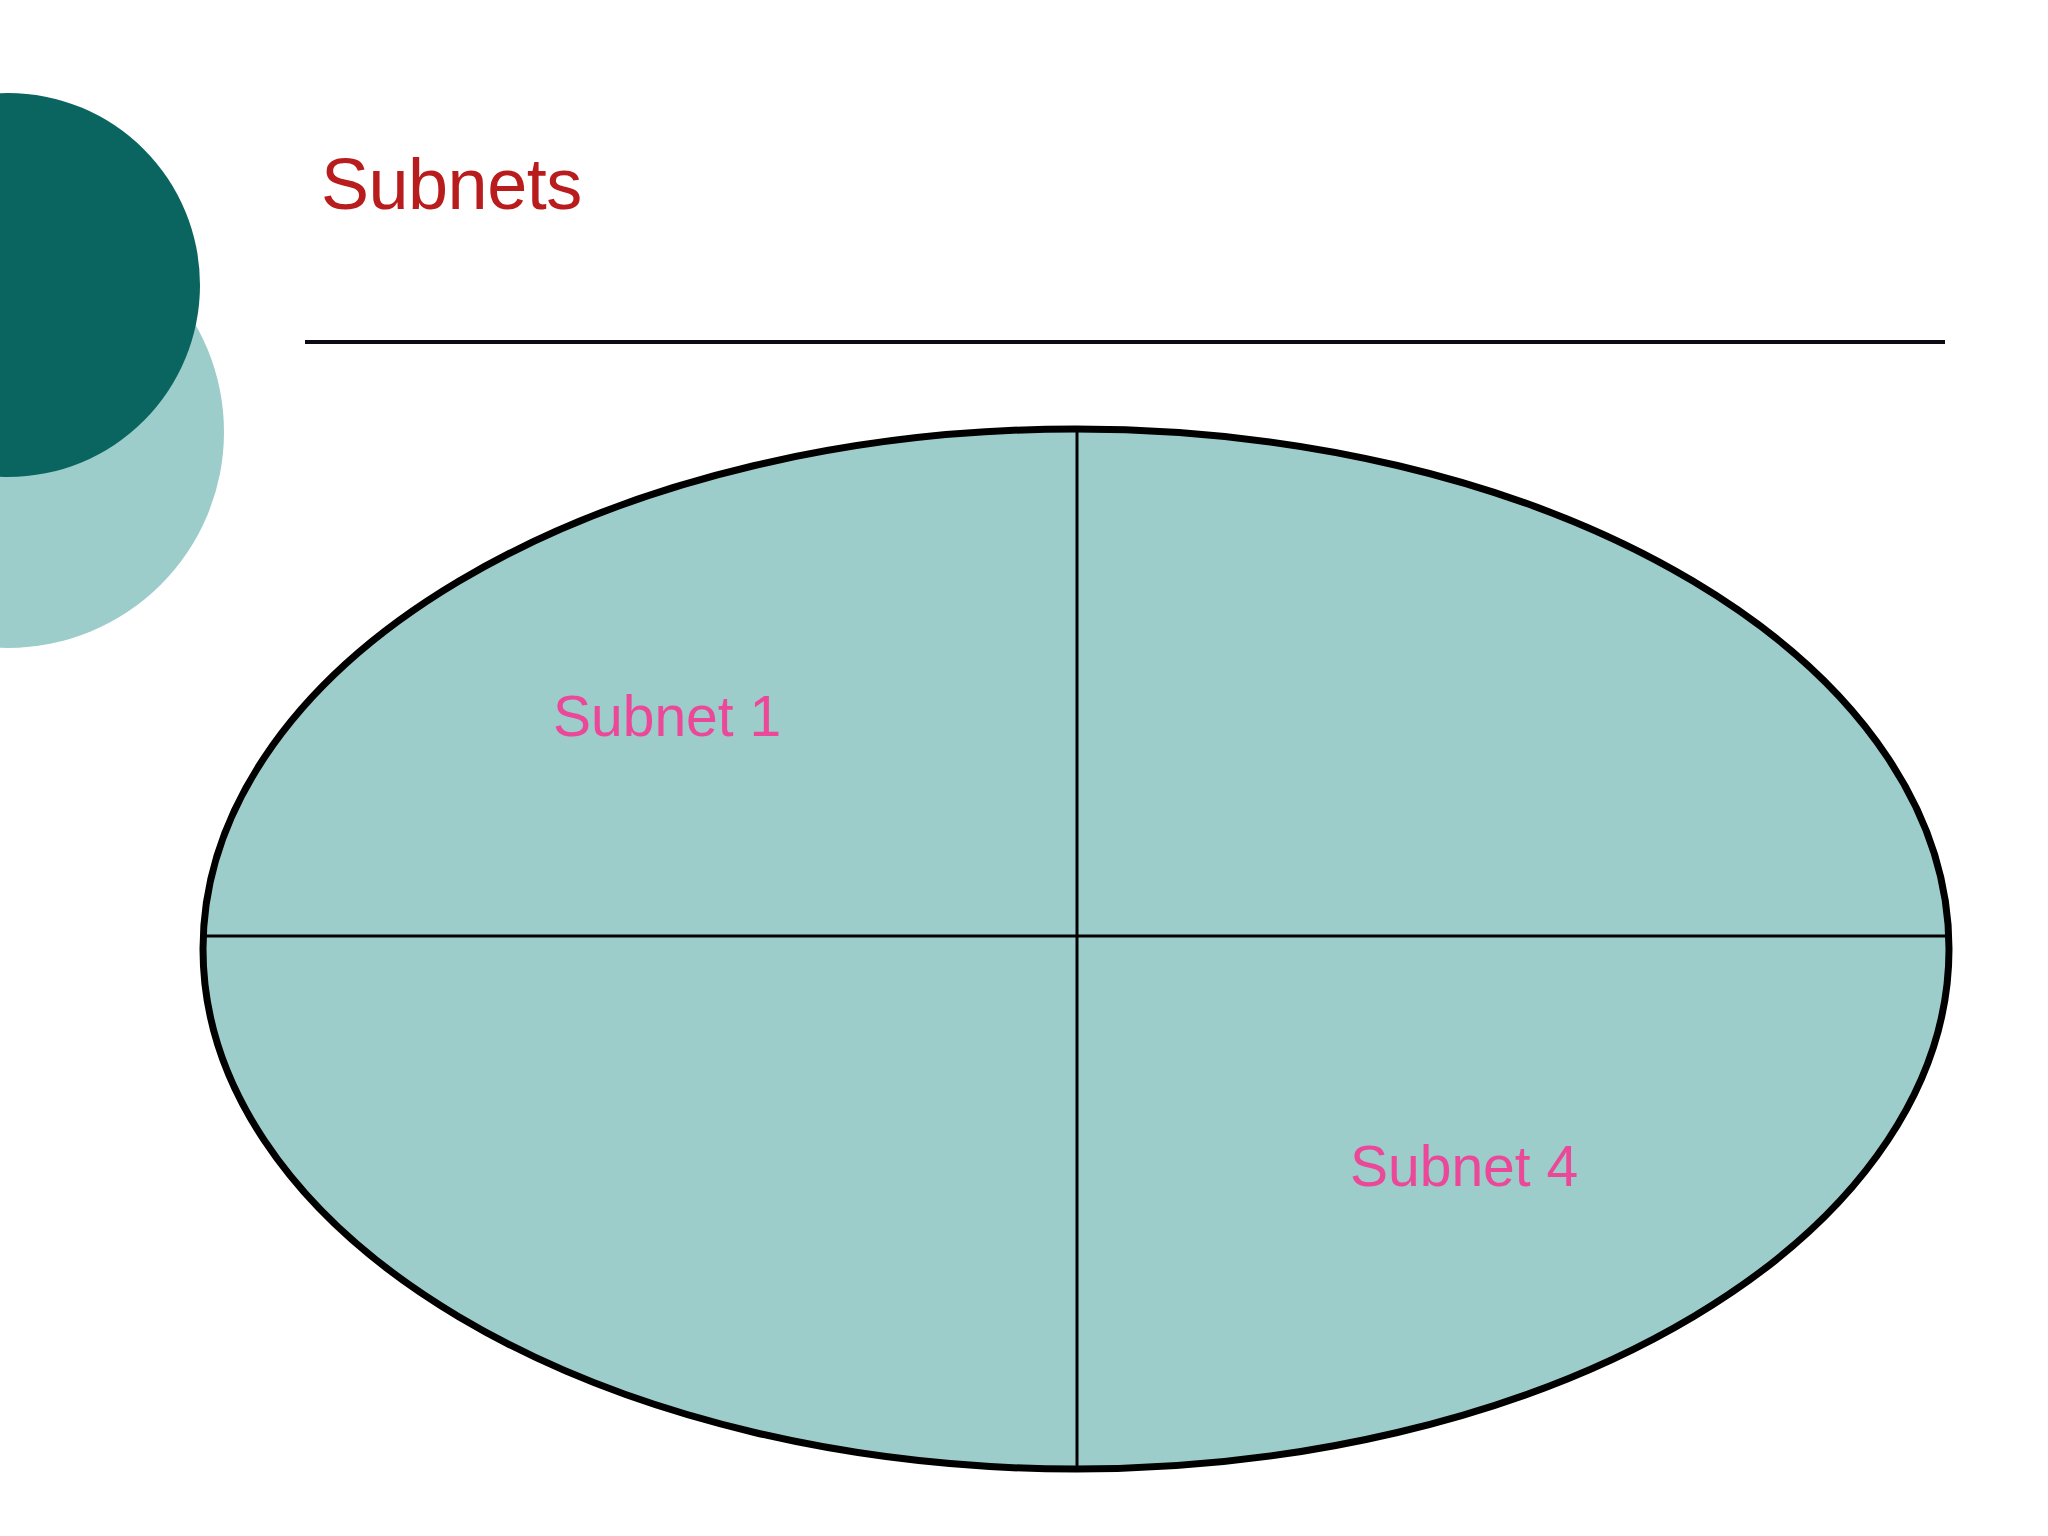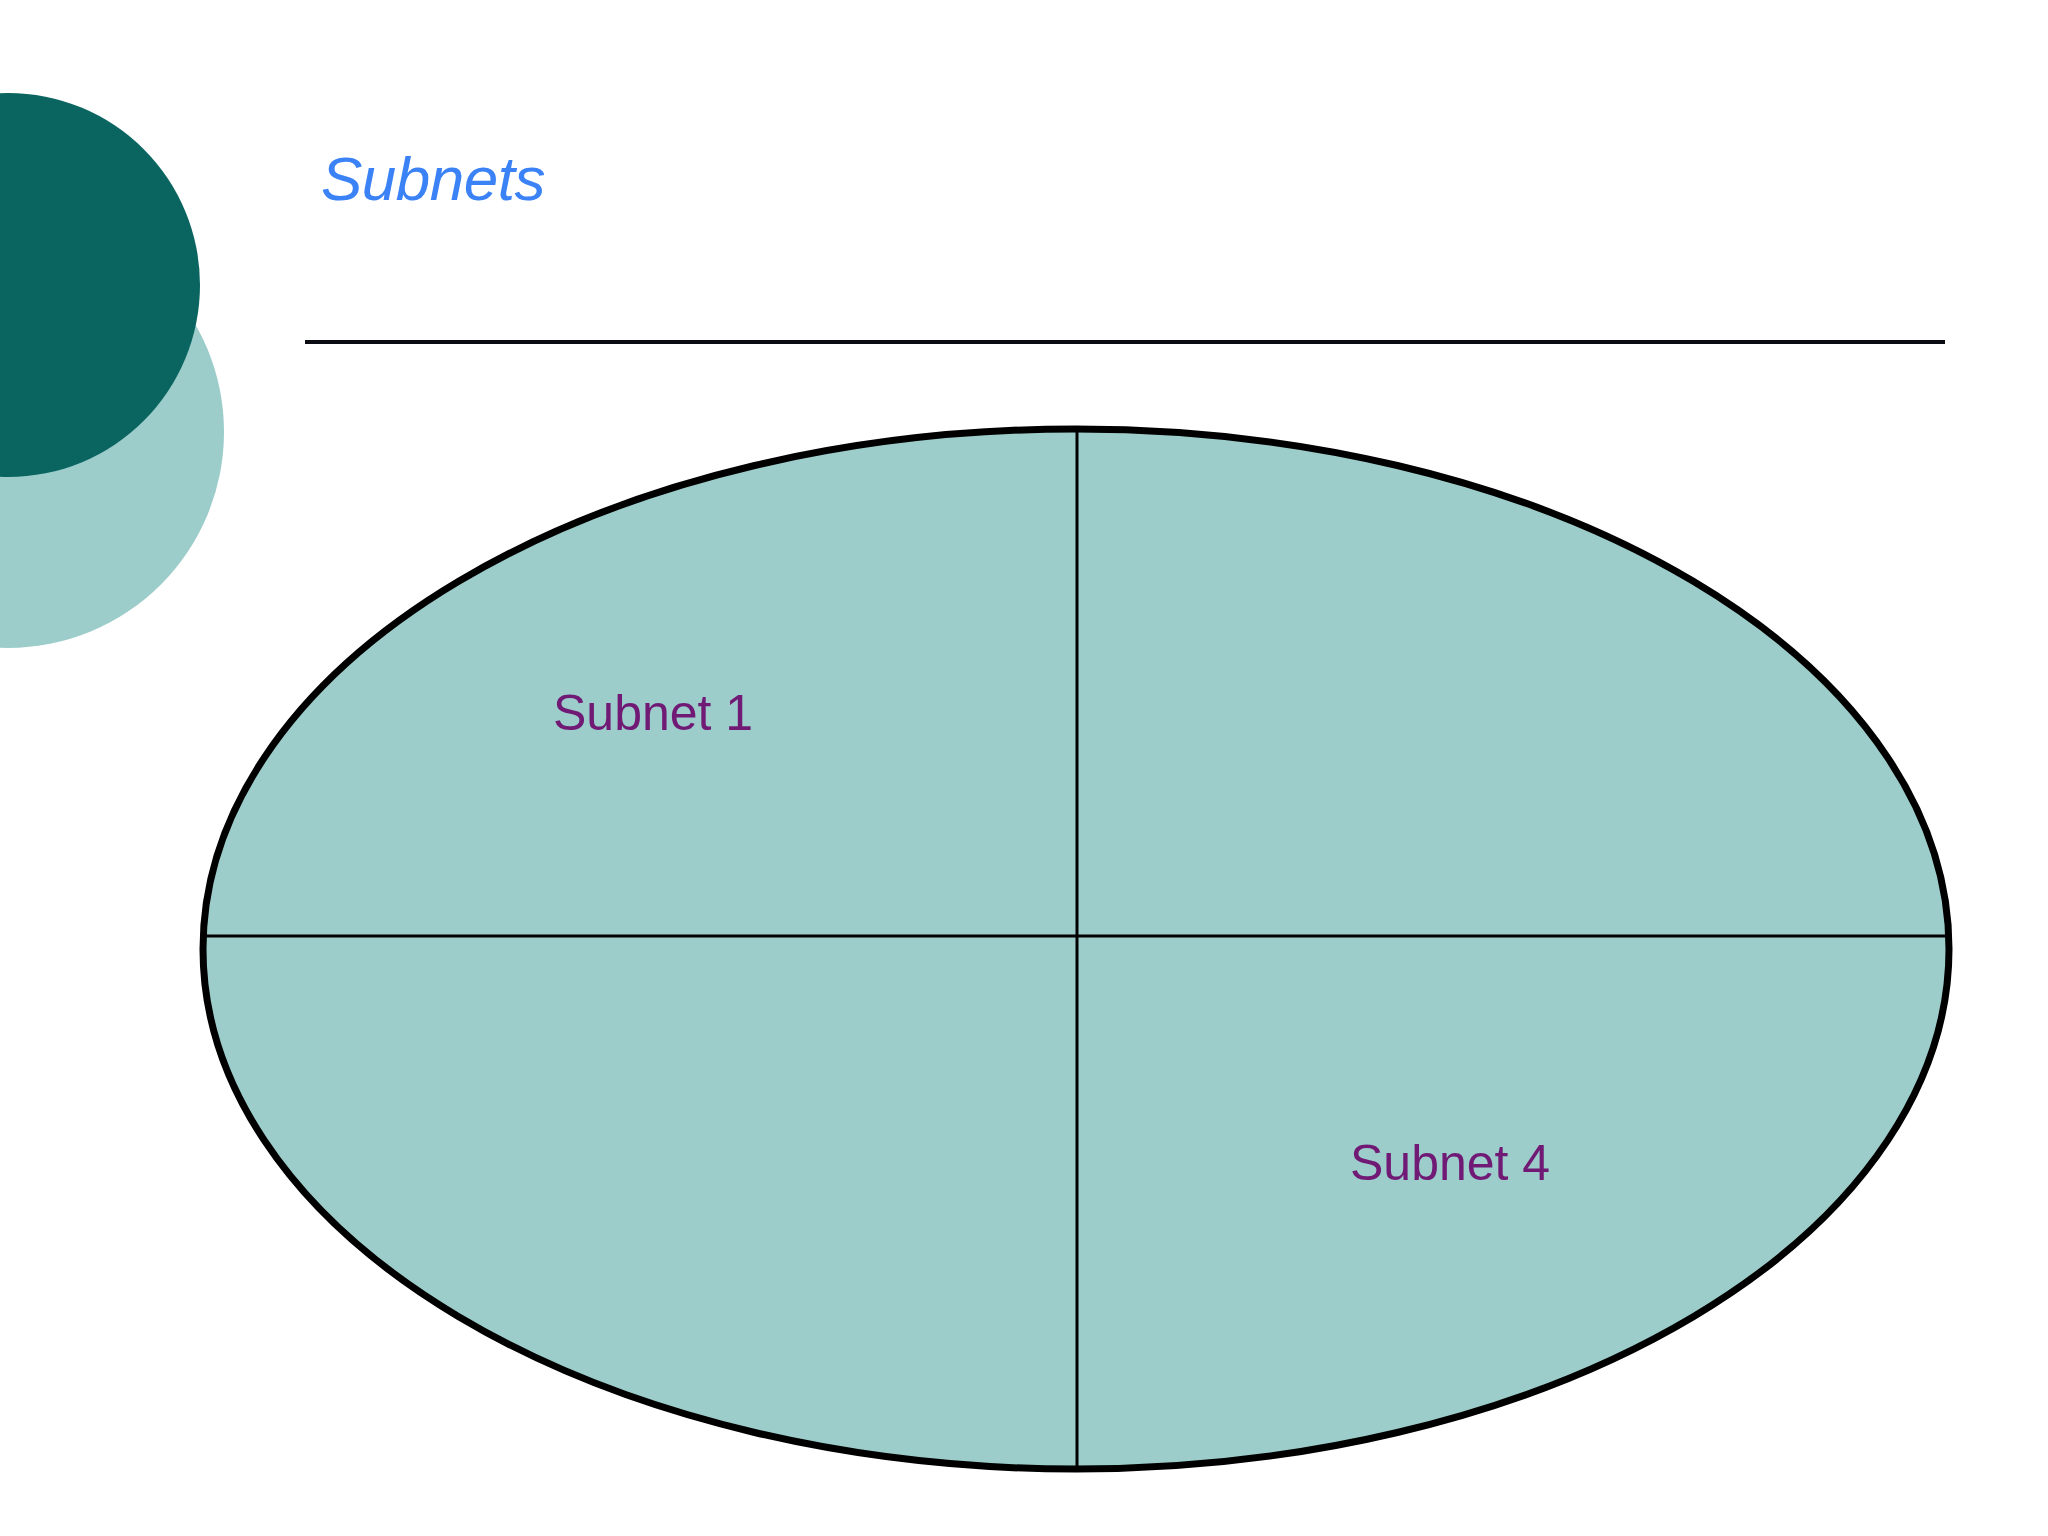--- a/index.html
+++ b/index.html
@@ -38,28 +38,27 @@
     position: absolute;
     left: 305px;
     top: 148px;
     width: 1645px;
     height: 200px;
   }
   #page-title {
     position: absolute;
     left: 16px;
     top: 0px;
-    font-size: 62px;
+    font-size: 72px;
     line-height: 1.0;
     letter-spacing: -0.5px;
-    color: #3b82f6;
+    color: #b91c1c;
     font-family: "Liberation Sans", sans-serif;
     font-weight: 400;
     white-space: nowrap;
-    font-style: italic;
   }
   #title-rule {
     position: absolute;
     left: 0px;
     top: 192px;
     width: 1640px;
     height: 4px;
     background: #0b0b14;
   }
 
@@ -73,22 +72,22 @@
   }
   #diagram svg {
     display: block;
     width: 1760px;
     height: 1062px;
   }
 
   
   .quad-label {
     position: absolute;
-    color: #701a75;
-    font-size: 50px;
+    color: #ec4899;
+    font-size: 57px;
     line-height: 1;
     font-family: "Liberation Sans", sans-serif;
     font-weight: 400;
     white-space: nowrap;
   }
   #label-subnet-1 { left: 553px;  top: 688px; }
   #label-subnet-2 { left: 1278px; top: 688px; }
   #label-subnet-3 { left: 533px;  top: 1138px; }
   #label-subnet-4 { left: 1350px; top: 1138px; }
 </style>

